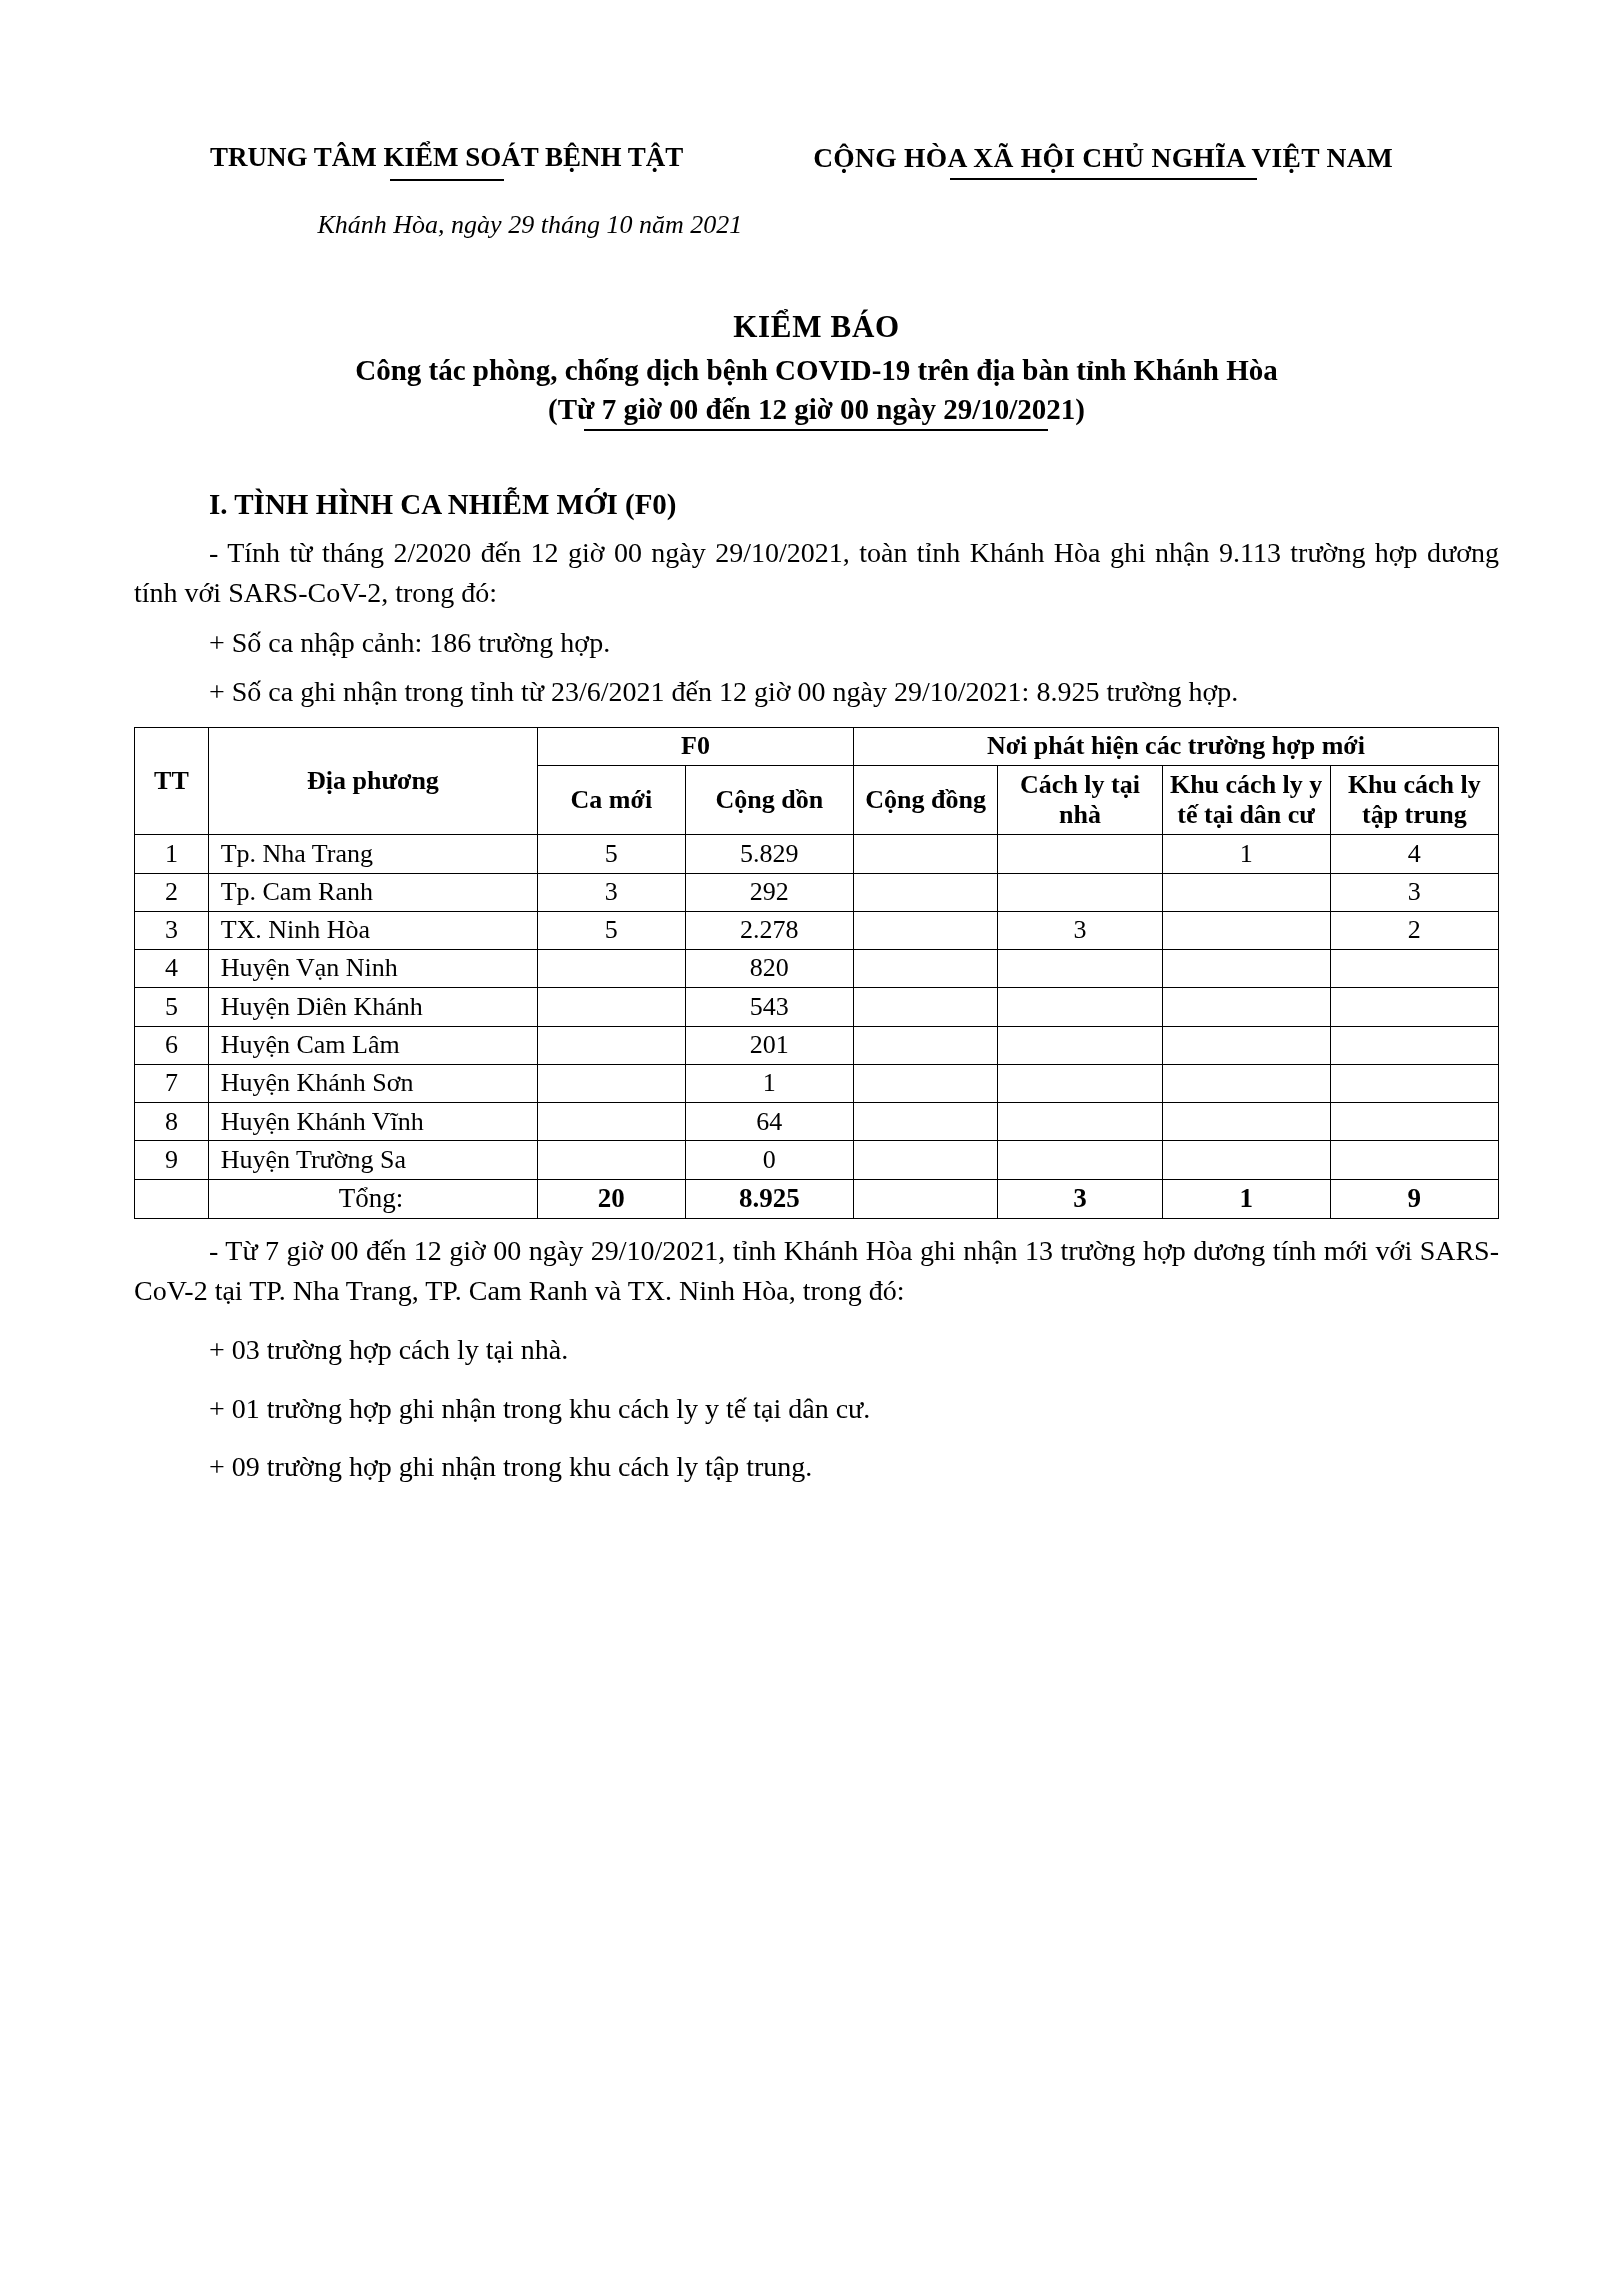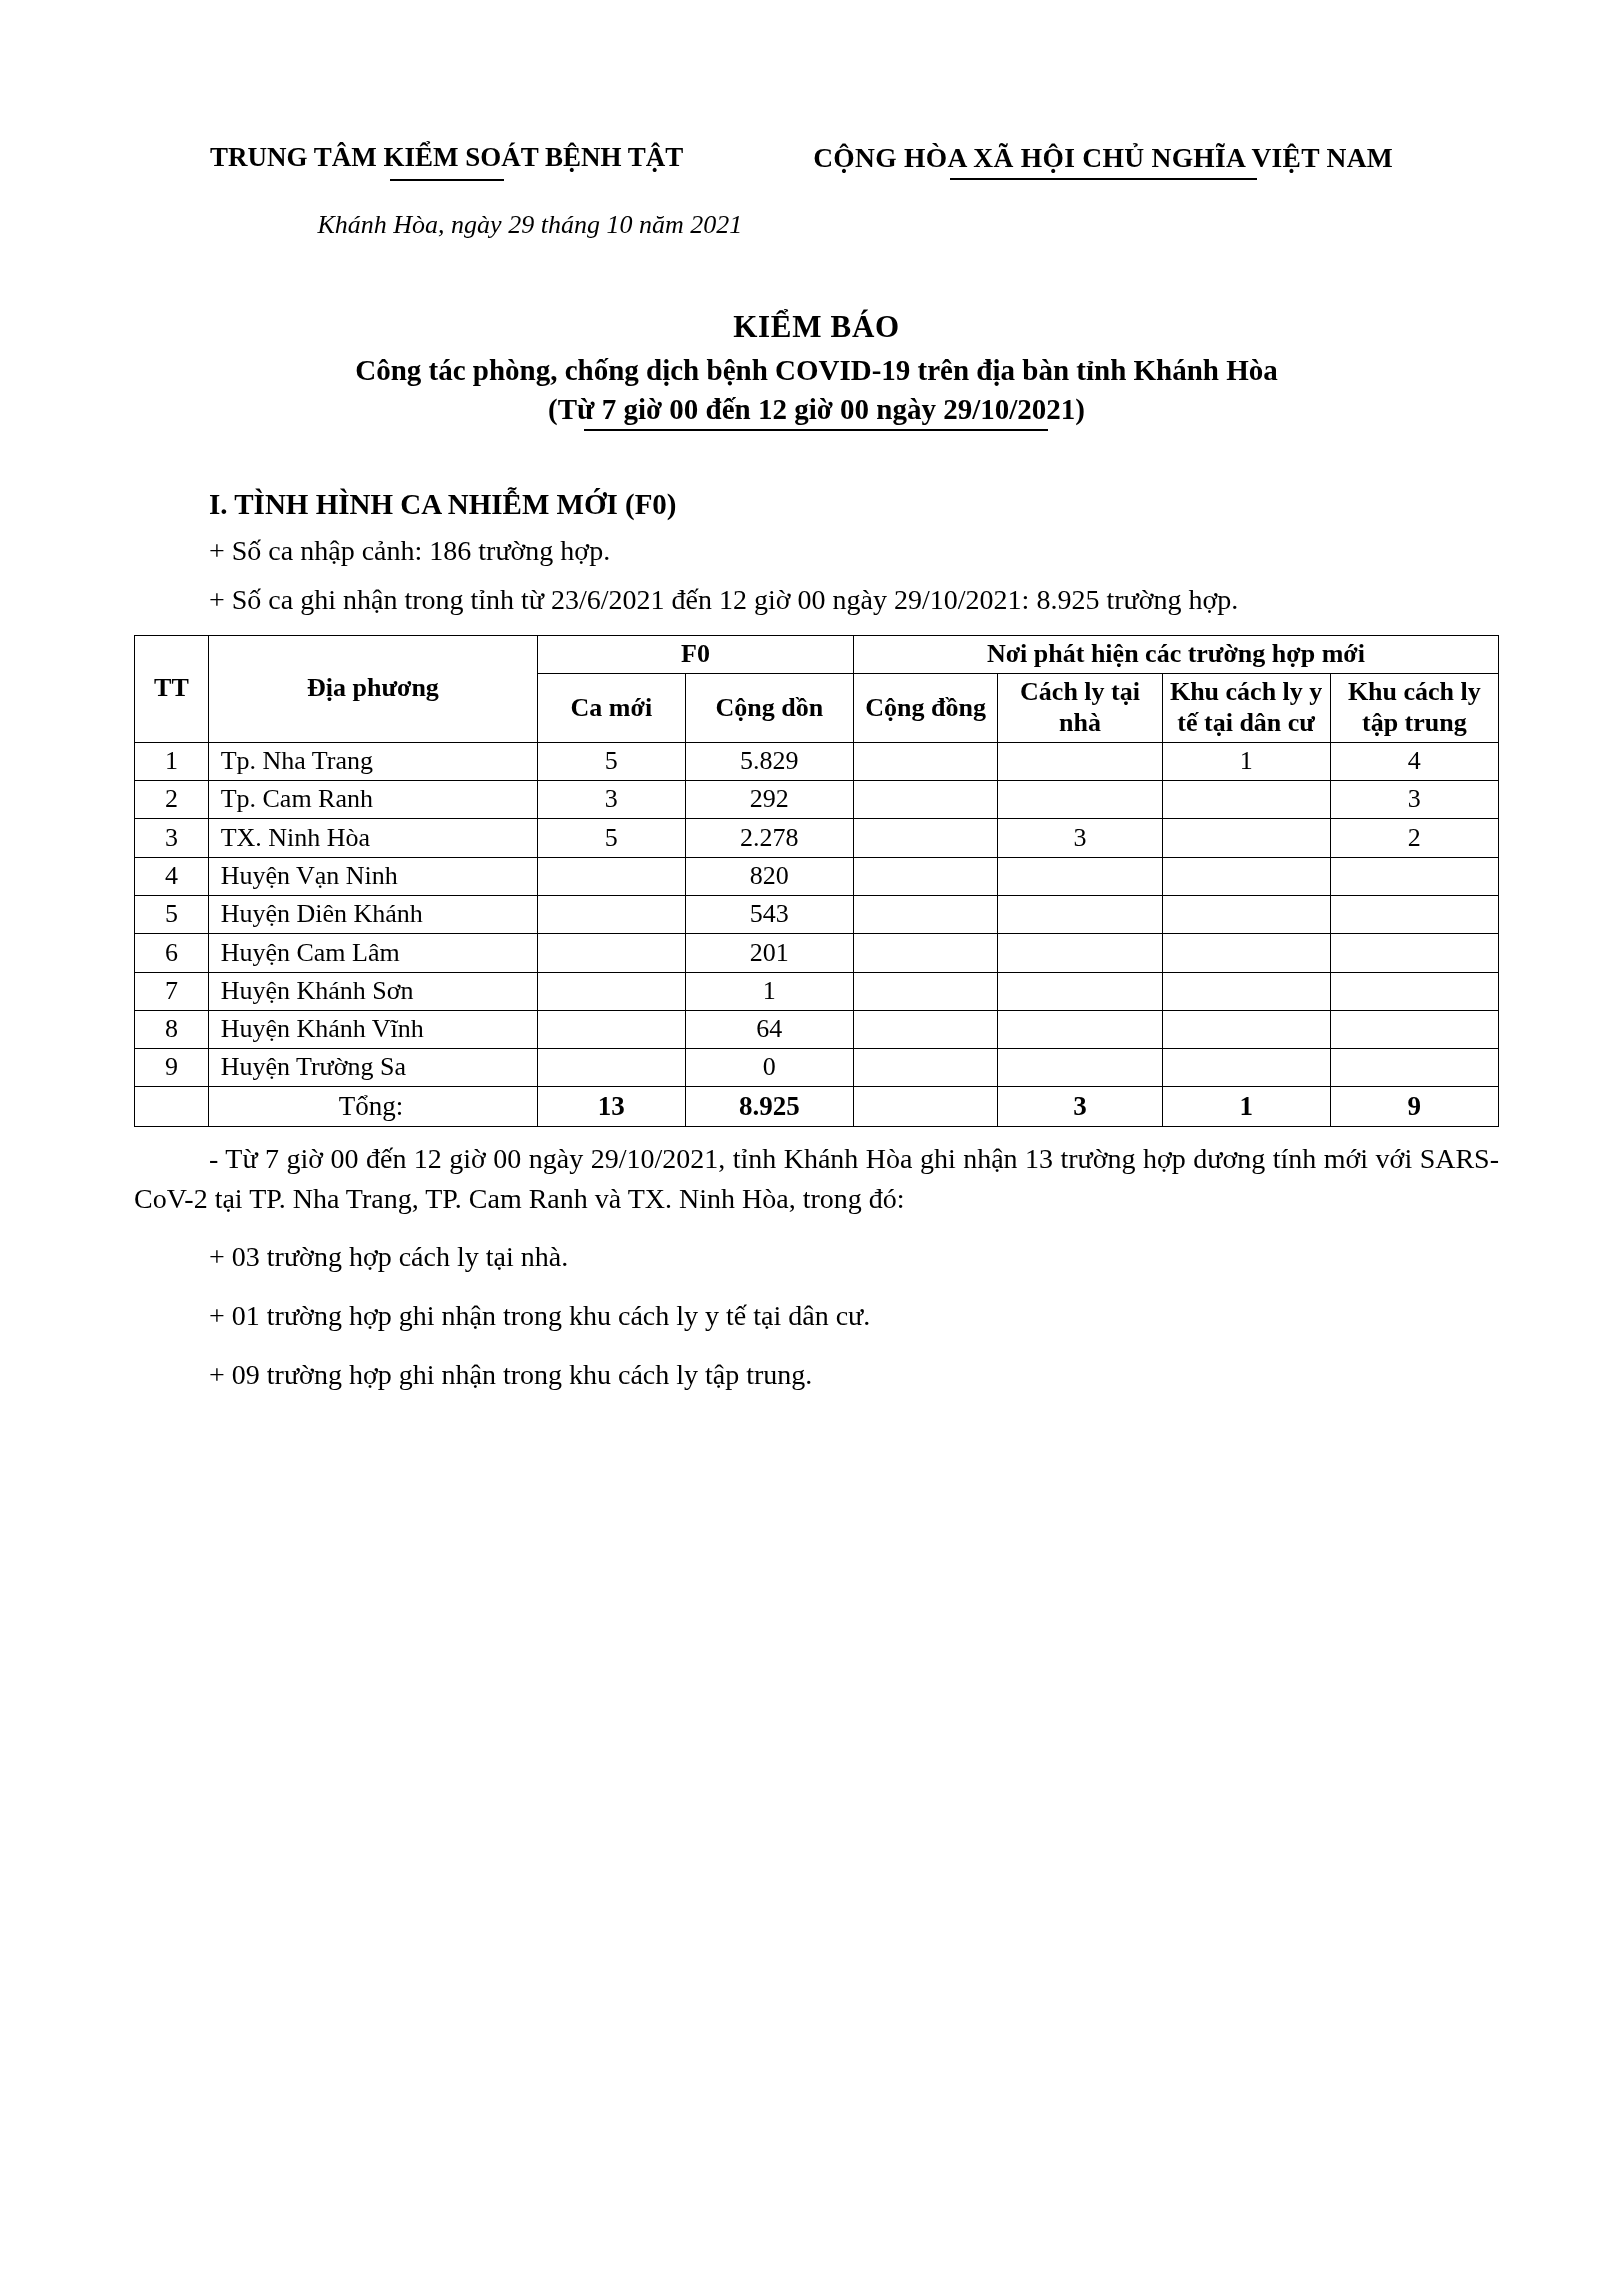--- a/index.html
+++ b/index.html
@@ -218,20 +218,21 @@
     <div class="sh-right">Khánh Hòa, ngày  29  tháng 10 năm 2021</div>
   </div>
 
   <div class="title-block">
     <div class="t-main">KIỂM BÁO</div>
     <div class="t-sub1">Công tác phòng, chống dịch bệnh COVID-19 trên địa bàn tỉnh Khánh Hòa</div>
     <div><span class="t-sub2">(Từ 7 giờ 00 đến 12 giờ 00 ngày 29/10/2021)</span></div>
   </div>
 
   <div class="section-head">I. TÌNH HÌNH CA NHIỄM MỚI (F0)</div>
+  <p class="para">- Tính từ tháng 2/2020 đến 12 giờ 00 ngày 29/10/2021, toàn tỉnh Khánh Hòa ghi nhận 9.113 trường hợp dương tính với SARS-CoV-2, trong đó:</p>
   <p class="para tight">+ Số ca nhập cảnh: 186 trường hợp.</p>
   <p class="para tight">+ Số ca ghi nhận trong tỉnh từ 23/6/2021 đến 12 giờ 00 ngày 29/10/2021: 8.925 trường hợp.</p>
 
   <table class="data">
     <colgroup>
       <col style="width:72px">
       <col class="col-place">
       <col class="col-new">
       <col class="col-cum">
       <col class="col-comm">
@@ -342,21 +343,21 @@
         <td></td>
         <td>0</td>
         <td></td>
         <td></td>
         <td></td>
         <td></td>
       </tr>
       <tr class="total">
         <td class="idx"></td>
         <td class="place">Tổng:</td>
-        <td>13</td>
+        <td>20</td>
         <td>8.925</td>
         <td></td>
         <td>3</td>
         <td>1</td>
         <td>9</td>
       </tr>
     </tbody>
   </table>
 
   <p class="para">- Từ 7 giờ 00 đến 12 giờ 00 ngày 29/10/2021, tỉnh Khánh Hòa ghi nhận 13 trường hợp dương tính mới với SARS-CoV-2 tại TP. Nha Trang, TP. Cam Ranh và TX. Ninh Hòa, trong đó:</p>

